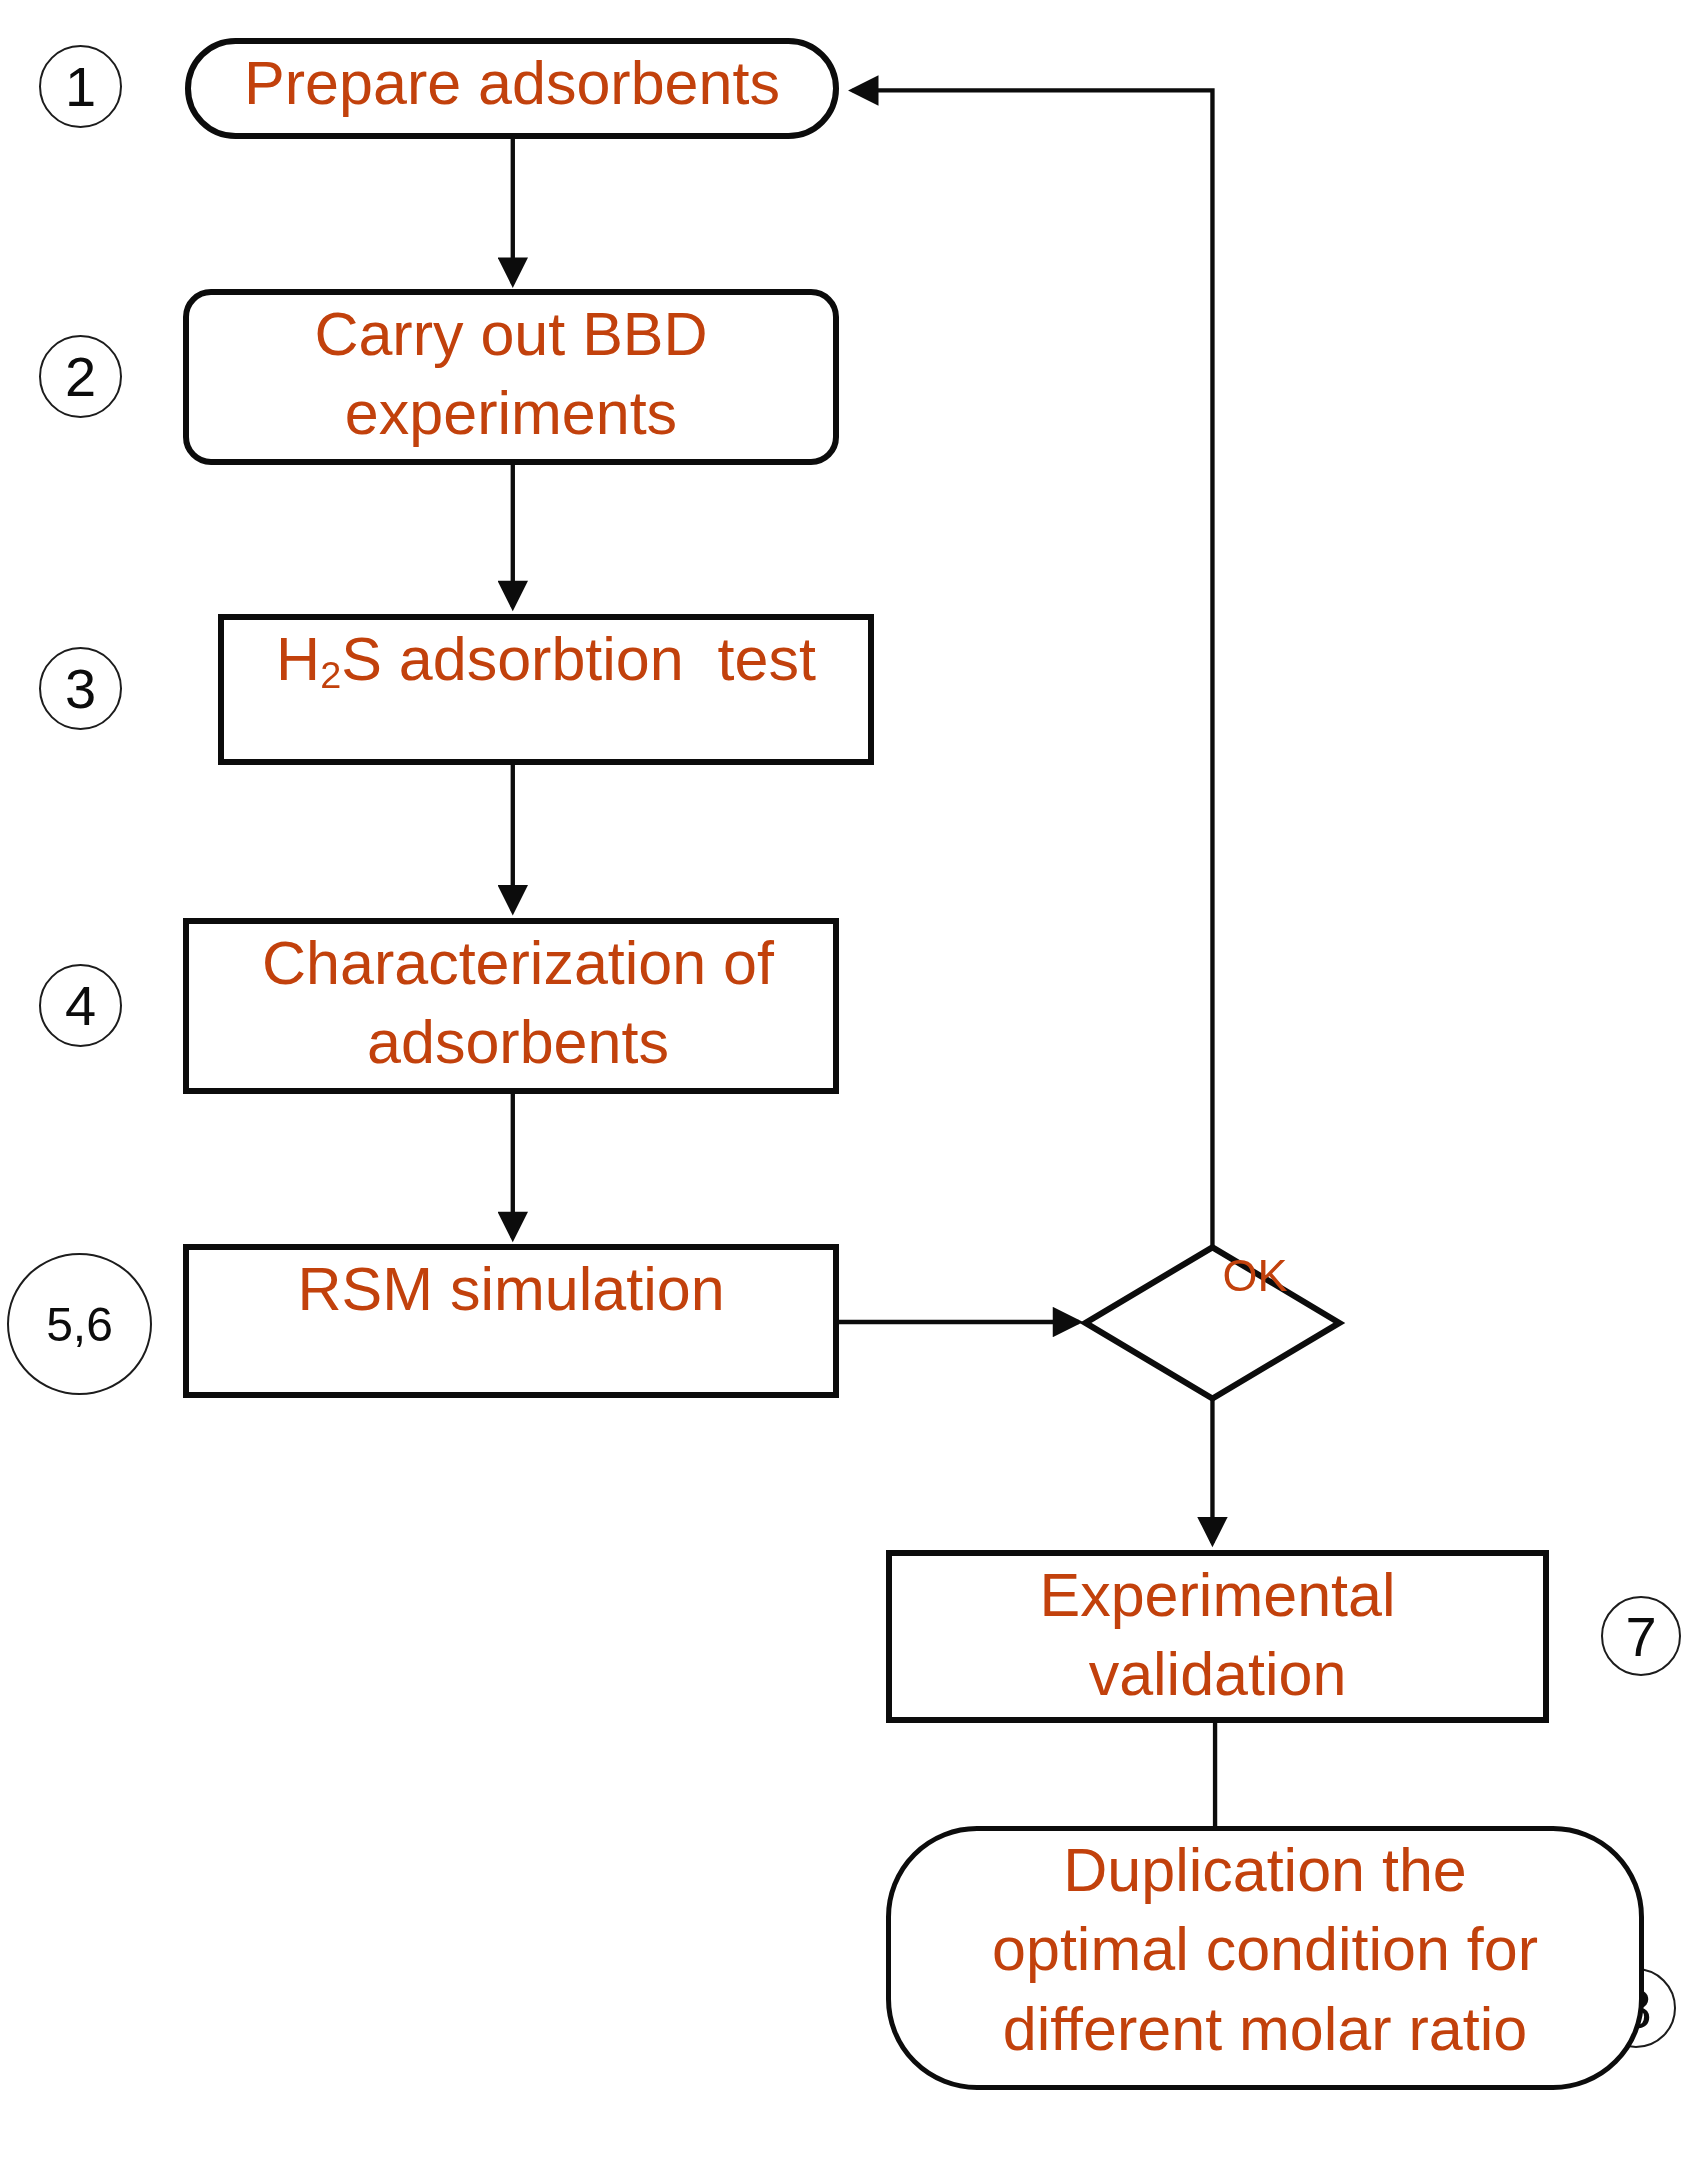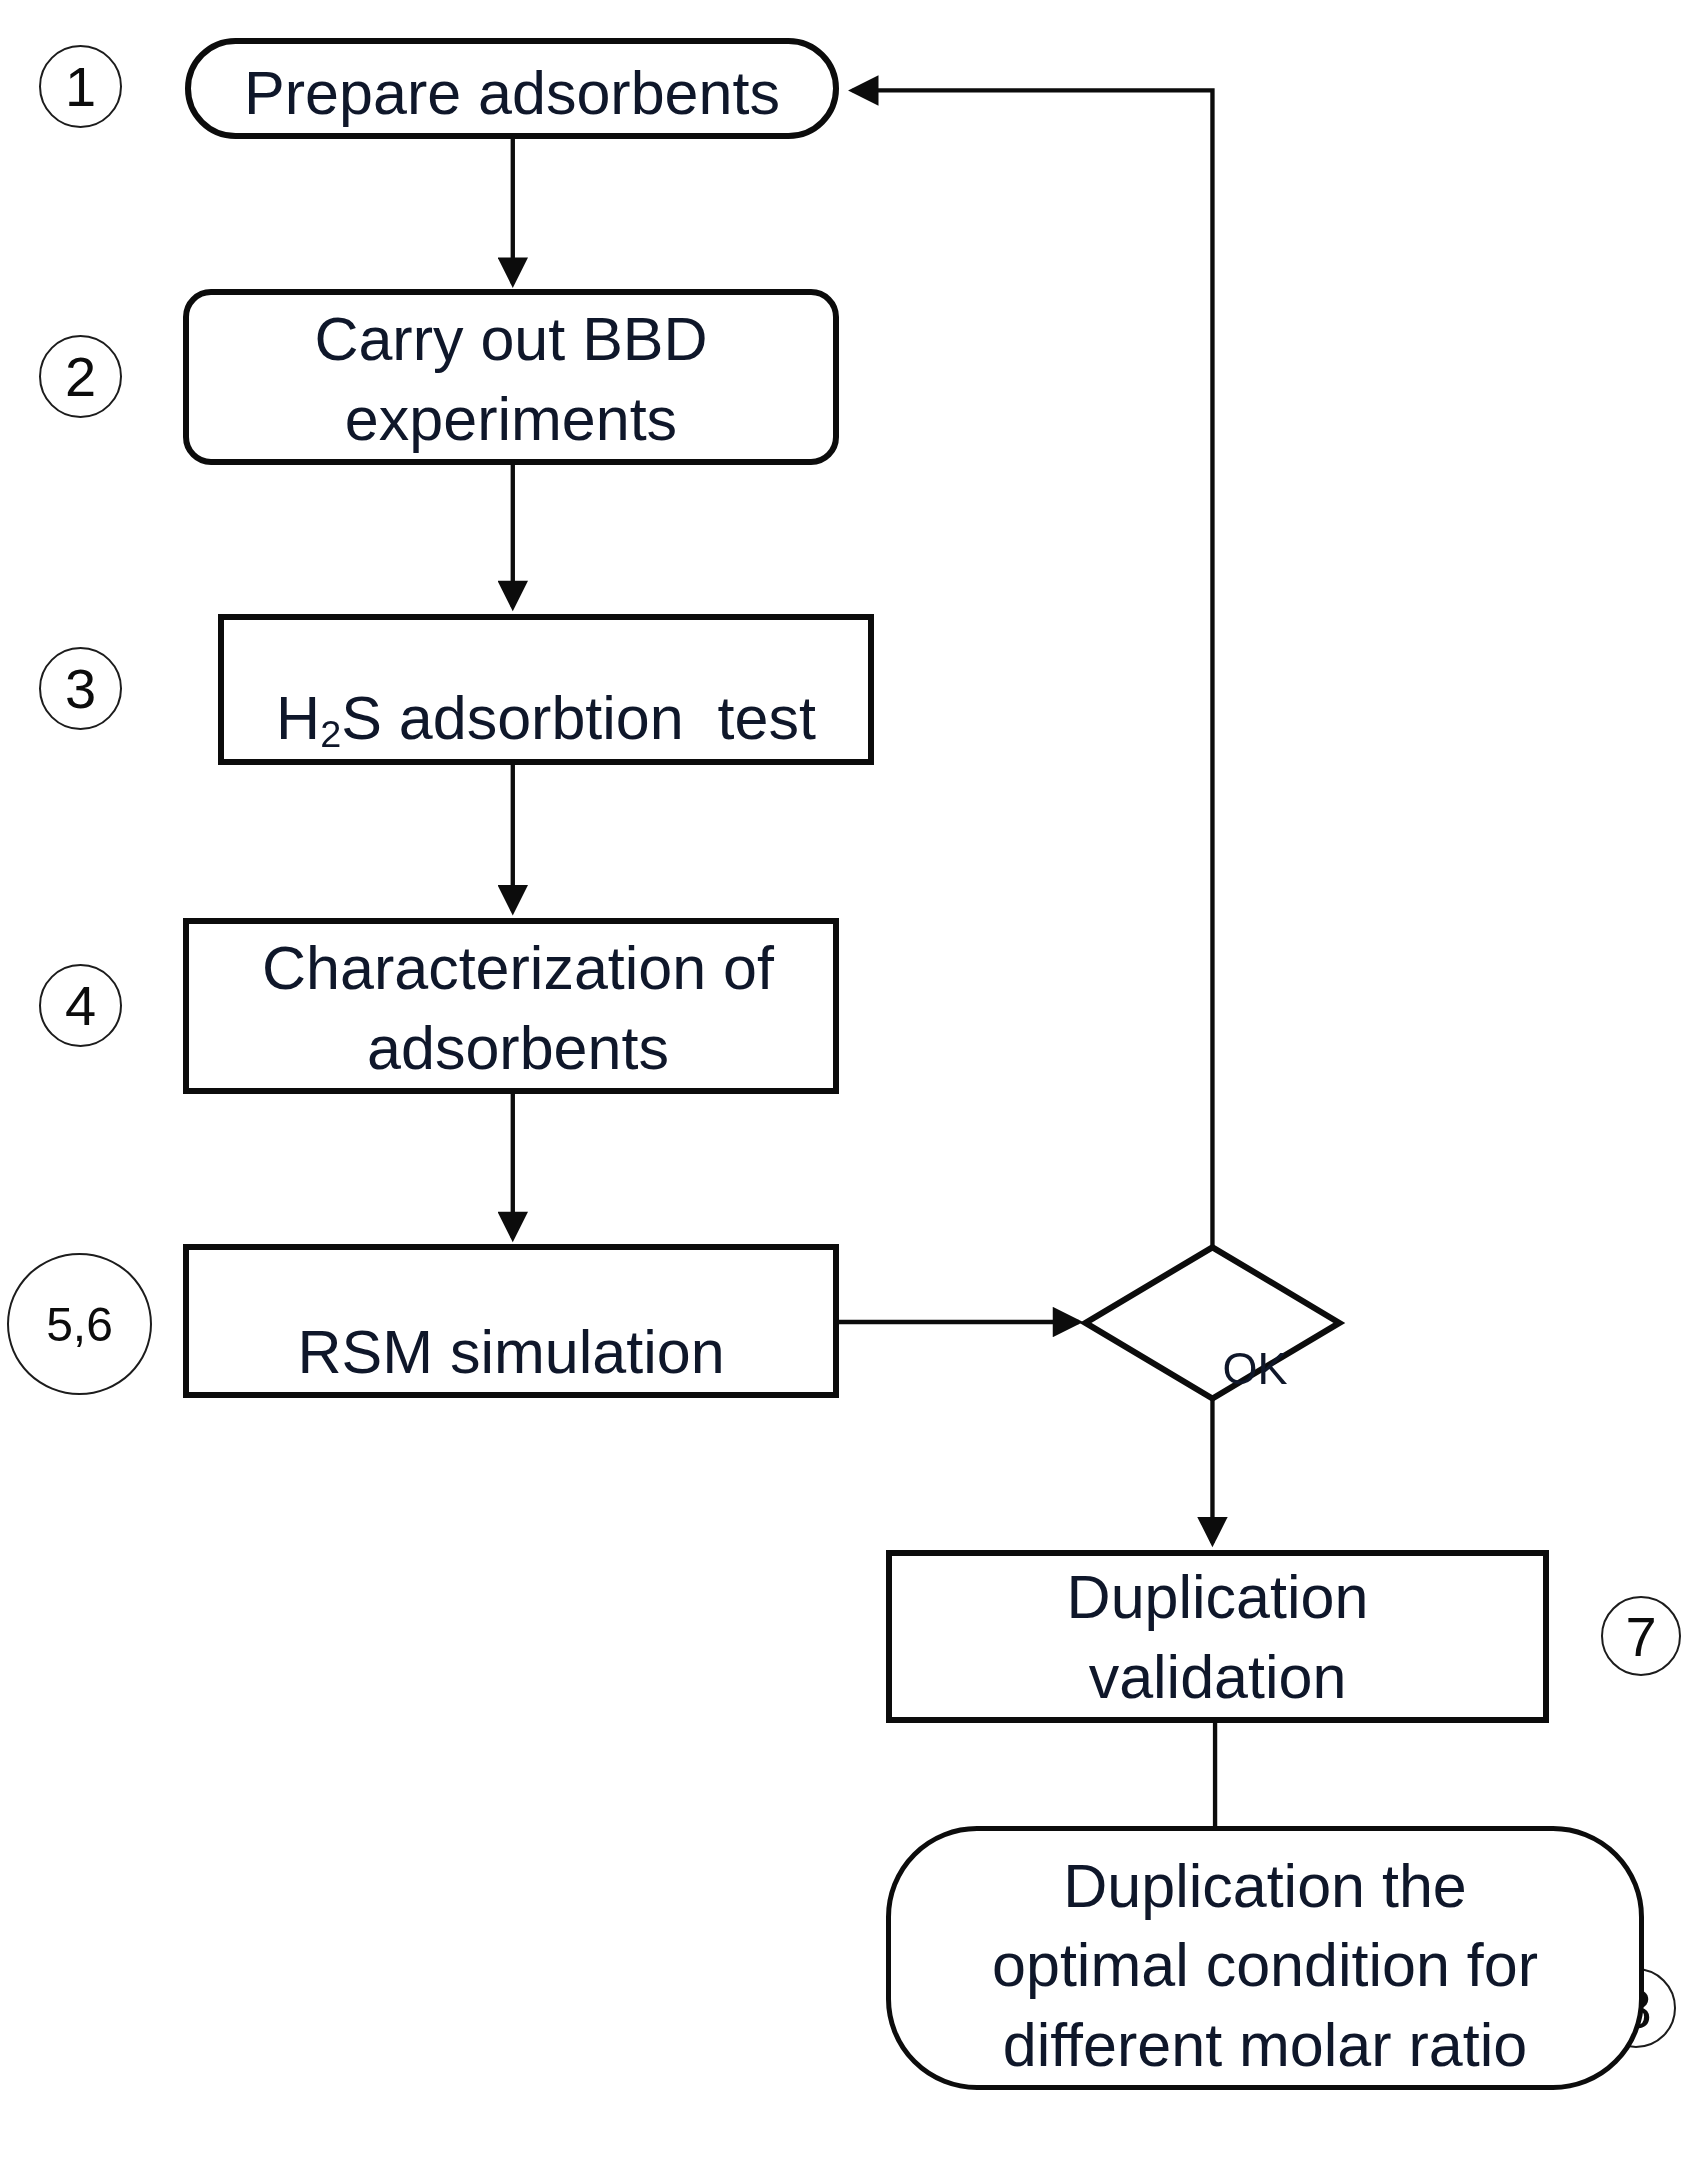--- a/index.html
+++ b/index.html
@@ -15,26 +15,26 @@
   .layer {
     position: absolute;
     left: 0; top: 0;
     width: 1707px; height: 2166px;
   }
   .node {
     position: absolute;
     box-sizing: border-box;
     background: #ffffff;
     display: flex;
-    align-items: flex-end;
+    align-items: flex-start;
     justify-content: center;
     text-align: center;
     font-size: 61px;
     line-height: 1.3;
-    color: #0f172a;
+    color: #c2410c;
     z-index: 2;
   }
   .rect    { border: 6px solid #0c0c0c; }
   .stadium { border: 6px solid #0c0c0c; border-radius: 61px; }
   .rounded { border: 5.2px solid #0c0c0c; border-radius: 91px; }
   .plain   { background: transparent; border: none; }
   .prelines { white-space: pre-line; border-radius: 28px; }
   .pre      { white-space: pre; margin-left: 35px; }
   .subscript {
     font-size: 0.62em;
@@ -148,21 +148,21 @@
 
   <div class="node rect" style="left:183px; top:1244px; width:656px; height:154px;">
     <span>RSM simulation</span>
   </div>
 
   <div class="node plain" style="left:1128px; top:1247px; width:254px; height:151px; font-size:45px;">
     <span>OK</span>
   </div>
 
   <div class="node rect" style="left:886px; top:1550px; width:663px; height:173px;">
-    <span class="prelines">Duplication
+    <span class="prelines">Experimental
 validation</span>
   </div>
 
   <div class="node rounded" style="left:886px; top:1826px; width:758px; height:264px;">
     <span class="prelines">Duplication the
 optimal condition for
 different molar ratio</span>
   </div>
 
 </div>

